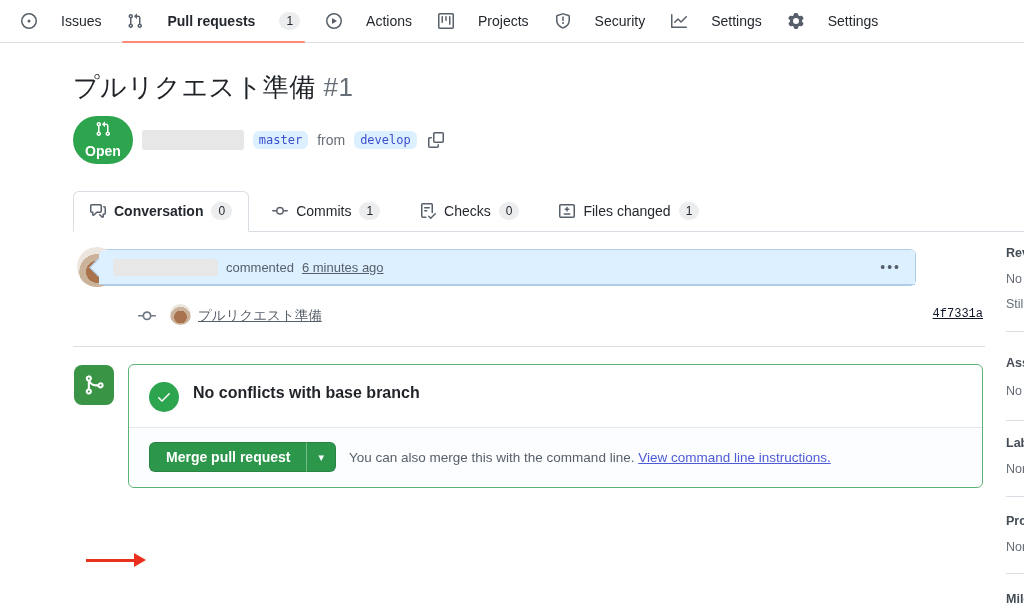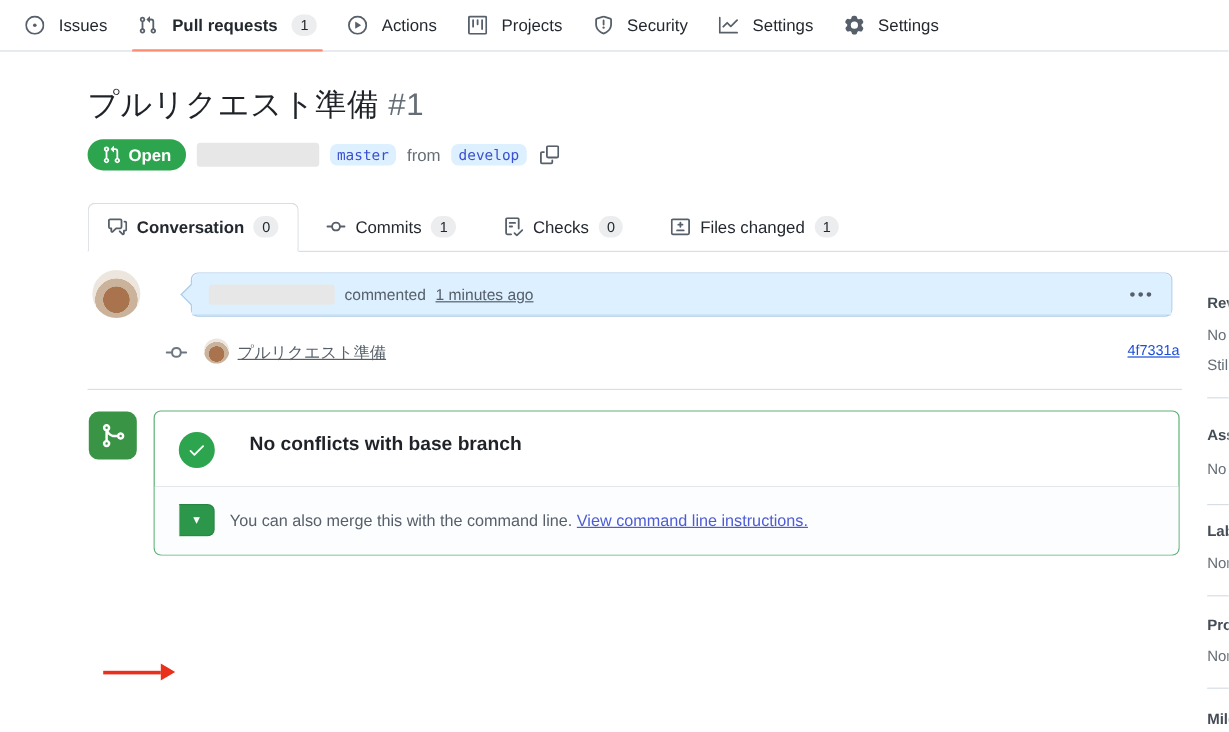--- a/index.html
+++ b/index.html
@@ -3,36 +3,36 @@
 <meta charset="utf-8">
 <style>
   * { margin:0; padding:0; box-sizing:border-box; }
   html,body { background:#fff; }
   body { font-family:"Liberation Sans","DejaVu Sans",sans-serif; color:#24292f; }
   .viewport { position:relative; width:1024px; height:610px; overflow:hidden; background:#fff; }
 
   
   .repo-nav { position:absolute; top:0; left:0; width:1024px; height:43px;
     border-bottom:1px solid #d8dee4; display:flex; align-items:stretch; padding-left:8px; }
-  .nav-item { position:relative; display:flex; align-items:center; gap:12px; padding:12px 13px;
+  .nav-item { position:relative; display:flex; align-items:center; gap:24px; padding:12px 13px;
     font-size:14px; color:#24292f; cursor:pointer; }
   .nav-item svg { width:16px; height:16px; fill:#57606a; flex:none; }
   .nav-item.active { font-weight:700; }
   .nav-item.active .tab-underline { position:absolute; left:8px; right:8px; bottom:-1px;
     height:2px; background:#fd8c73; border-radius:2px; }
   .counter { background:rgba(175,184,193,.25); color:#24292f; font-size:12px; font-weight:400;
     line-height:18px; padding:0 7px; border-radius:2em; }
 
   
   .main { position:absolute; left:73px; top:43px; width:910px; }
   .pr-title { margin-top:25px; font-size:26px; line-height:38px; font-weight:400; color:#1f2328; letter-spacing:.5px; }
   .pr-number { color:#656d76; font-weight:300; }
   .meta-row { margin-top:10px; display:flex; align-items:center; gap:9px; font-size:14px; color:#656d76; }
   .open-badge { display:inline-flex; align-items:center; gap:6px; background:#2da44e; color:#fff;
-    font-size:14px; font-weight:700; padding:5px 12px; border-radius:2em; }
+    font-size:14px; font-weight:700; padding:5px 12px; border-radius:2em;flex-direction:column; }
   .open-badge svg { width:16px; height:16px; fill:#fff; }
   .redacted { display:inline-block; background:#e7e7e7; border-radius:3px; }
   .redacted.r1 { width:102px; height:20px; }
   .redacted.r2 { width:105px; height:17px; }
   .branch-label { font-family:"DejaVu Sans Mono",monospace; font-size:12px; color:#3b4fd0;
     background:#ddf0ff; padding:2px 6px; border-radius:6px; cursor:pointer; }
   .copy-icon { width:16px; height:16px; fill:#57606a; cursor:pointer; margin-left:2px; }
 
   
   .tabs { position:relative; margin-top:26px; height:42px; display:flex; align-items:flex-end; gap:6px;
@@ -41,52 +41,52 @@
     color:#24292f; cursor:pointer; border:1px solid transparent; margin-bottom:-1px; }
   .tab svg { width:16px; height:16px; fill:#57606a; }
   .tab.active { background:#fff; border:1px solid #d8dee4; border-bottom-color:#fff;
     border-radius:6px 6px 0 0; font-weight:600;justify-content:center; }
 
   
   .discussion { position:relative; margin-top:17px; }
   .timeline-line { position:absolute; left:73px; top:134px; width:2px; height:65px; background:#d8dee4; }
   .avatar { position:absolute; left:4px; top:-2px; width:40px; height:40px; border-radius:50%;
     background:radial-gradient(circle at 50% 62%, #a9744d 0 34%, #cbb39b 35% 55%, #ece6df 56% 100%); cursor:pointer; }
-  .comment-box { margin-left:86px; width:818px; border:1px solid #afcce8; border-radius:6px; background:#fff; }
+  .comment-box { margin-left:25px; width:818px; border:1px solid #afcce8; border-radius:6px; background:#fff; }
   .comment-header { position:relative; display:flex; align-items:center; gap:8px; height:35px;
     background:#ddf0ff; border-bottom:1px solid #afcce8; border-radius:6px 6px 0 0;
     padding:0 14px; font-size:13px; color:#57606a; }
   .comment-header::before { content:""; position:absolute; left:-7px; top:11px; width:12px; height:12px;
     background:#ddf0ff; border-left:1px solid #afcce8; border-bottom:1px solid #afcce8; transform:rotate(45deg); }
   .time-link { color:#57606a; text-decoration:underline; cursor:pointer; }
   .kebab { margin-left:auto; color:#57606a; font-size:14px; letter-spacing:2px; cursor:pointer; line-height:10px; }
   .comment-body { padding:16px; font-size:14px; color:#24292f; }
   .emoji-btn { margin-top:15px; width:27px; height:27px; border-radius:50%; border:1px solid #d0d7de;
     background:#fff; display:flex; align-items:center; justify-content:center; cursor:pointer; }
   .emoji-btn svg { width:16px; height:16px; fill:#57606a; }
 
   .commit-row { position:relative; margin-top:16px; height:30px; }
   .commit-glyph { position:absolute; left:60px; top:2px; width:28px; height:24px; background:#fff;
     display:flex; align-items:center; justify-content:center; }
   .commit-glyph svg { width:18px; height:18px; fill:#6e7781; }
   .mini-avatar { position:absolute; left:97px; top:2px; width:21px; height:21px; border-radius:50%;
     background:radial-gradient(circle at 50% 62%, #a9744d 0 38%, #cbb39b 39% 60%, #ece6df 61% 100%); cursor:pointer; }
   .commit-link { position:absolute; left:125px; top:5px; font-size:13.5px; color:#57606a;
     text-decoration:underline; cursor:pointer; }
-  .commit-sha { position:absolute; right:0; top:5px; font-family:Liberation Sans, sans-serif;
-    font-size:12px; color:#1d4ed8; text-decoration:underline; cursor:pointer; }
+  .commit-sha { position:absolute; right:0; top:5px; font-family:Liberation Mono, monospace;
+    font-size:12px; color:#0f172a; text-decoration:underline; cursor:pointer; }
   .main-divider { margin-top:14px; width:912px; height:1px; background:#d8dee4; }
 
   
   .merge-section { position:relative; margin-top:17px; }
   .merge-icon-box { position:absolute; left:1px; top:1px; width:40px; height:40px; border-radius:8px;
     background:#399446; display:flex; align-items:center; justify-content:center; }
   .merge-icon-box svg { width:22px; height:22px; fill:#fff; }
   .merge-box { margin-left:55px; width:855px; border:1px solid #5cb176; border-radius:6px; background:#fff; }
-  .merge-status { display:flex; gap:29px; padding:17px 20px 15px; }
+  .merge-status { display:flex; gap:14px; padding:17px 20px 15px; }
   .check-circle { flex:none; width:30px; height:30px; border-radius:50%; background:#2da44e;
     display:flex; align-items:center; justify-content:center; }
   .check-circle svg { width:16px; height:16px; fill:#fff; }
   .merge-status h3 { font-size:16px; font-weight:700; color:#1f2328; line-height:22px; }
   .merge-status p { font-size:14px; color:#656d76; margin-top:3px; }
   .merge-actions { display:flex; align-items:center; gap:13px; padding:14px 20px 15px;
     border-top:1px solid #e4e8ec; background:#fcfdfe; border-radius:0 0 6px 6px; }
   .merge-btn-group { display:flex; }
   .merge-btn { background:#2c974b; border:1px solid rgba(27,31,36,.15); border-right:none;
     color:#fff; font-weight:700; font-size:14px; padding:6px 16px; border-radius:6px 0 0 6px;
@@ -213,21 +213,21 @@
       </div>
     </div>
 
     <section class="discussion">
       <div class="timeline-line"></div>
       <div class="avatar"></div>
       <div class="comment-box">
         <div class="comment-header">
           <span class="redacted r2"></span>
           <span>commented</span>
-          <span class="time-link">1 minutes ago</span>
+          <span class="time-link">6 minutes ago</span>
           <span class="kebab">•••</span>
         </div>
       </div>
 
       <div class="commit-row">
         <span class="commit-glyph">
           <svg viewBox="0 0 16 16">
               <path d="M11.93 8.5a4.002 4.002 0 0 1-7.86 0H.75a.75.75 0 0 1 0-1.5h3.32a4.002 4.002 0 0 1 7.86 0h3.32a.75.75 0 0 1 0 1.5Zm-1.43-.75a2.5 2.5 0 1 0-5 0 2.5 2.5 0 0 0 5 0Z"></path>
             </svg>
         </span>
@@ -250,20 +250,21 @@
             <svg viewBox="0 0 16 16">
                 <path d="M13.78 4.22a.75.75 0 0 1 0 1.06l-7.25 7.25a.75.75 0 0 1-1.06 0L2.22 9.28a.751.751 0 0 1 .018-1.042.751.751 0 0 1 1.042-.018L6 10.94l6.72-6.72a.75.75 0 0 1 1.06 0Z"></path>
               </svg>
           </span>
           <div>
             <h3>No conflicts with base branch</h3>
           </div>
         </div>
         <div class="merge-actions">
           <div class="merge-btn-group">
+            <button class="merge-btn">Merge pull request</button>
             <button class="merge-caret"><span>▾</span></button>
           </div>
           <span class="cmdline">
             <span>You can also merge this with the command line.</span>
             <a>View command line instructions.</a>
           </span>
         </div>
       </div>
     </section>
   </main>

